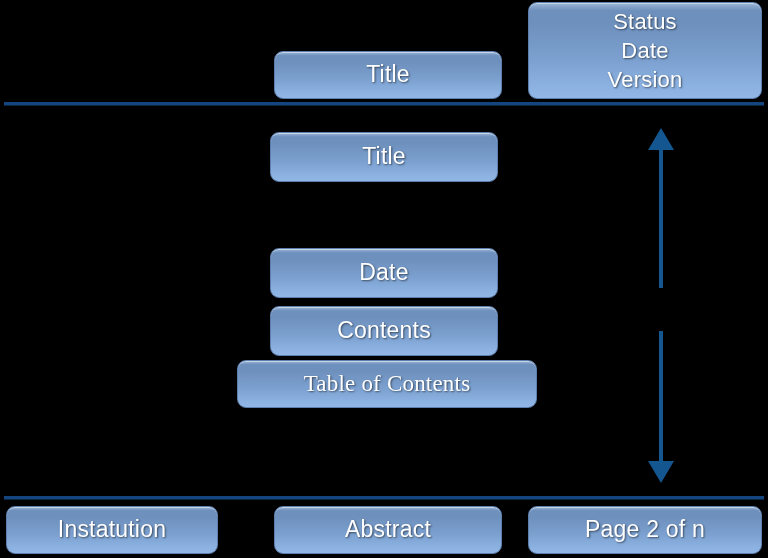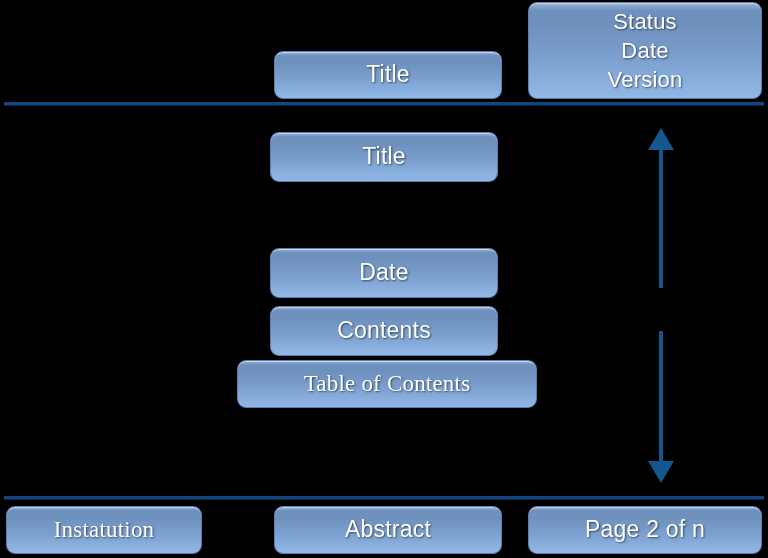--- a/index.html
+++ b/index.html
@@ -112,19 +112,19 @@
 
     <div class="arrow-head up" style="left:648px; top:128px;"></div>
     <div class="arrow-line" style="left:659px; top:149px; height:139px;"></div>
 
     <div class="arrow-line" style="left:659px; top:331px; height:132px;"></div>
     <div class="arrow-head down" style="left:648px; top:461px;"></div>
   </div>
 
   <div class="rule" style="left:4px; top:496px; width:760px;"></div>
 
-  <div class="shape" style="left:6px; top:506px; width:196px; height:48px;font-family:Liberation Serif, serif;">Instatution</div>
+  <div class="shape" style="left:6px; top:506px; width:212px; height:48px;">Instatution</div>
 
   <div class="shape" style="left:274px; top:506px; width:228px; height:48px;">Abstract</div>
 
   <div class="shape" style="left:528px; top:506px; width:234px; height:48px;">Page 2 of n</div>
 
 </div>
 
 </body></html>

